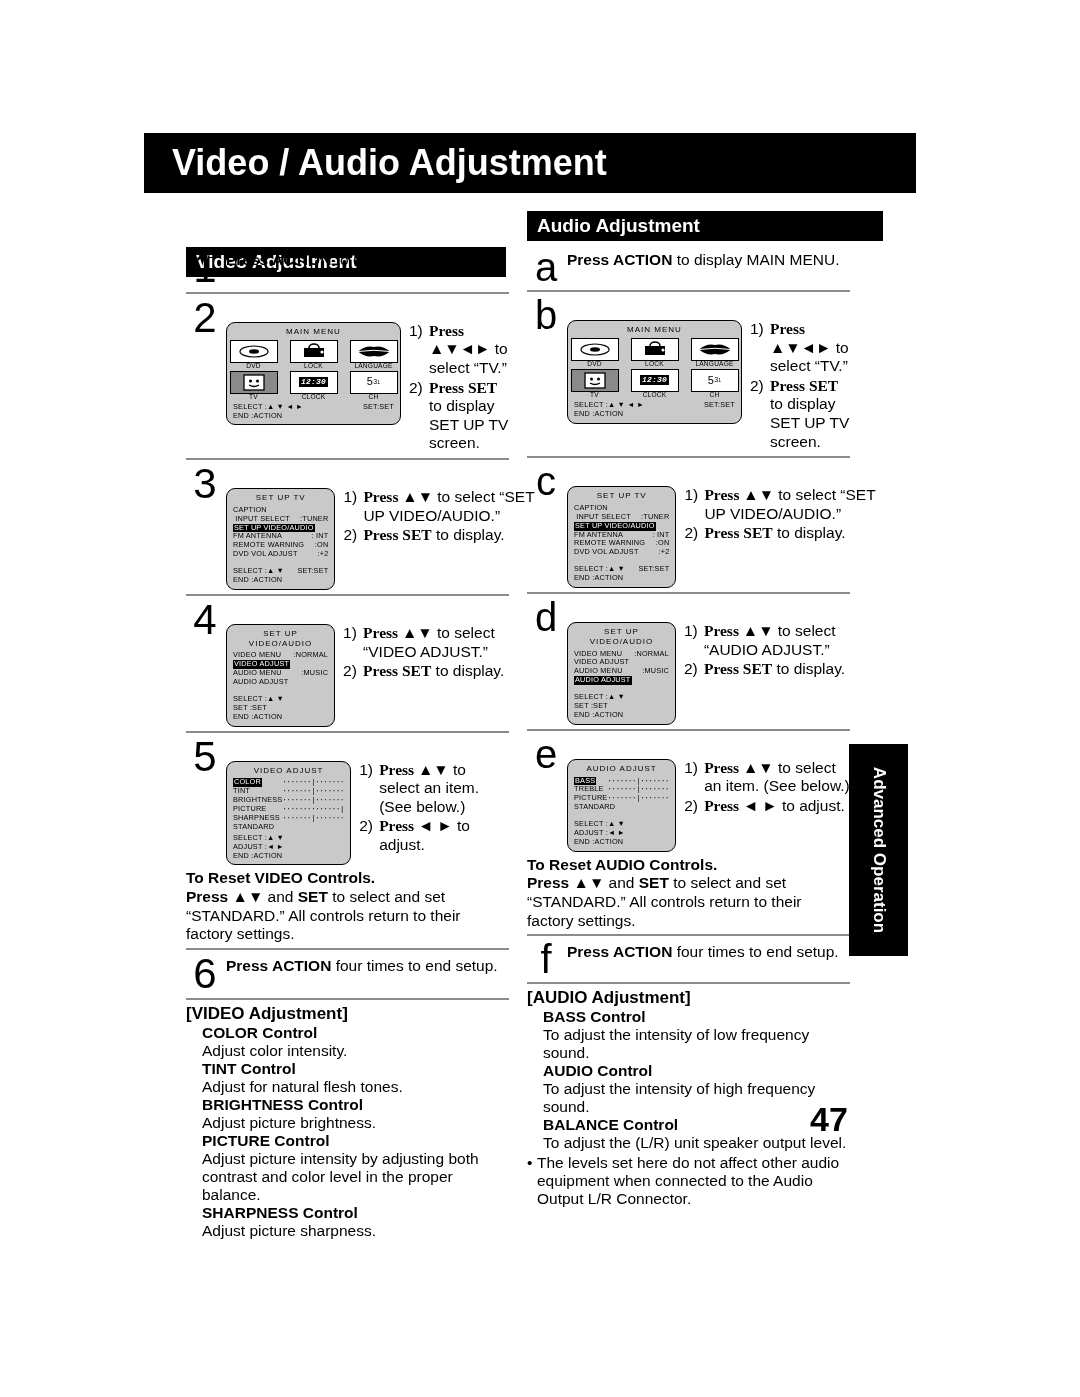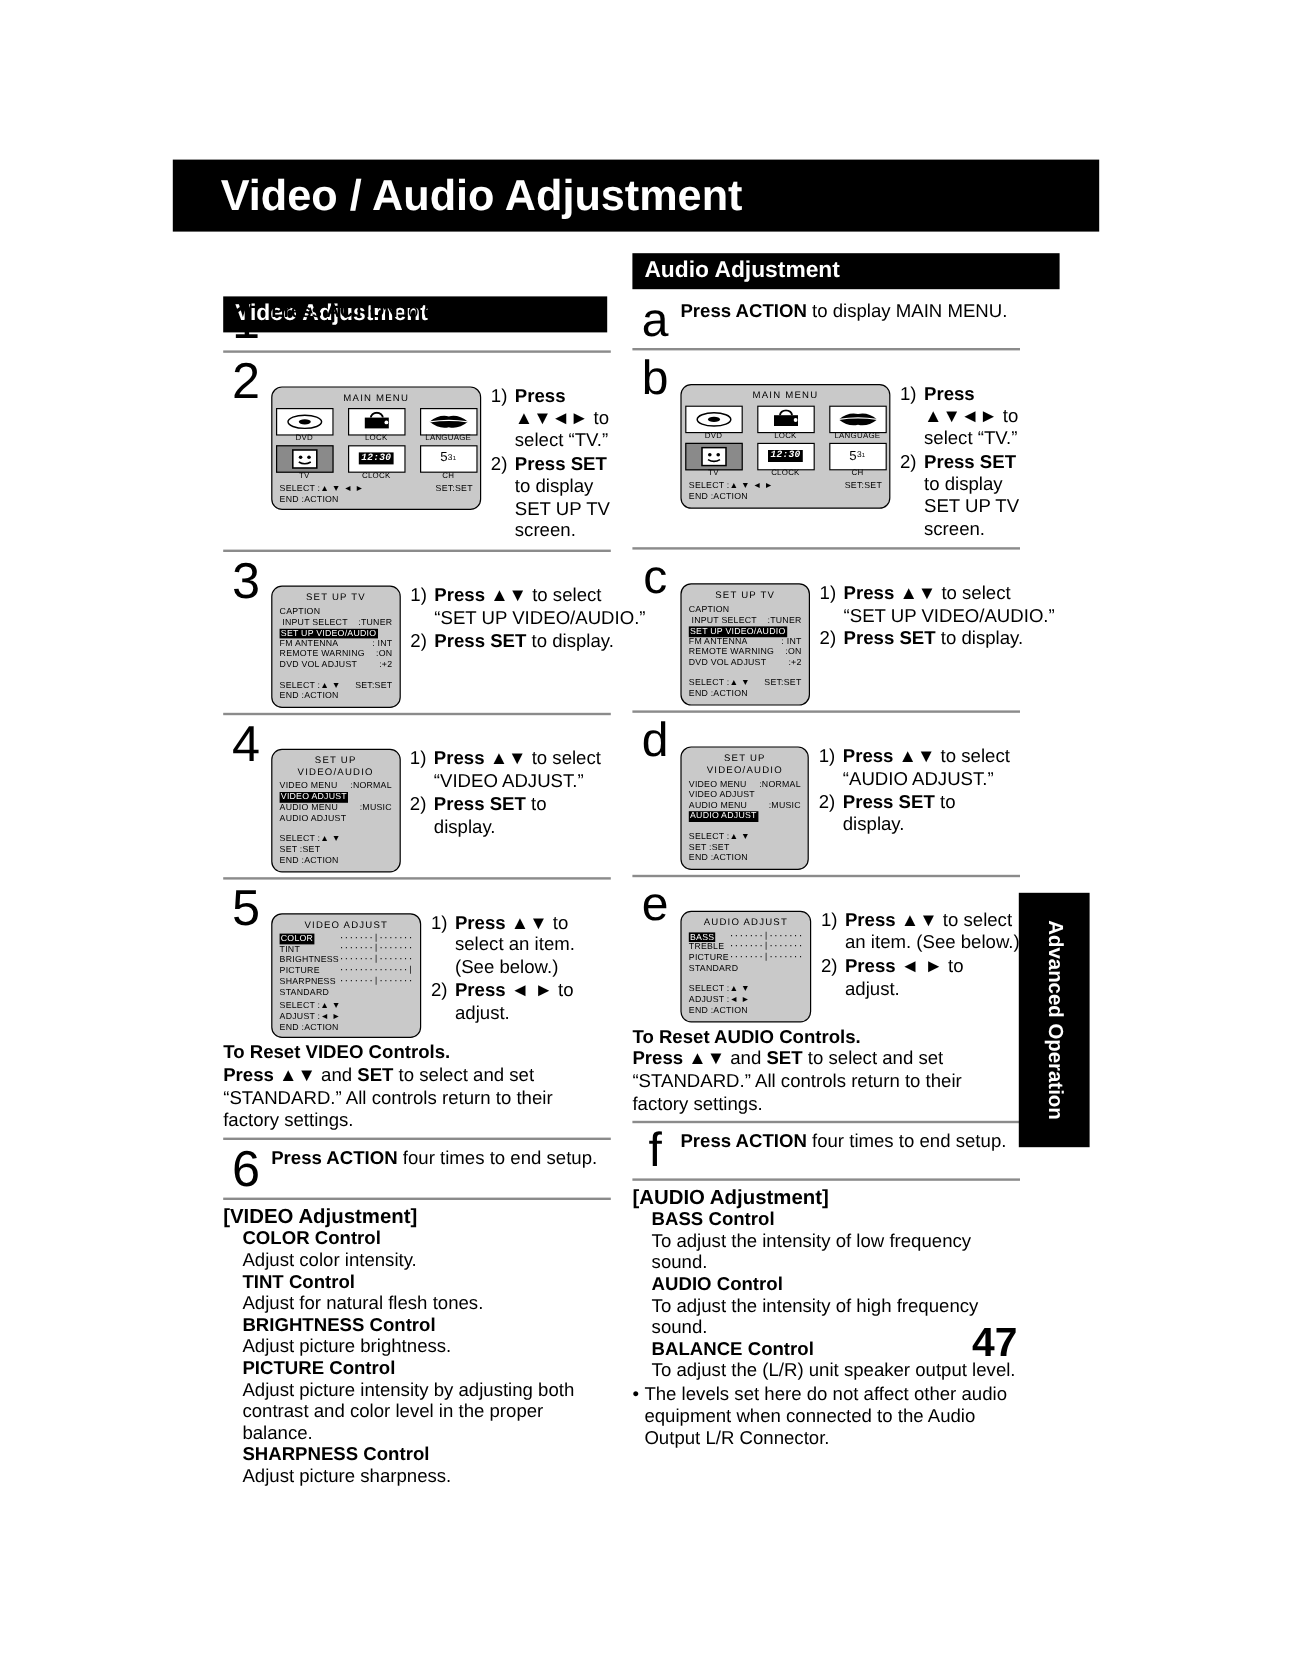--- a/index.html
+++ b/index.html
@@ -9,21 +9,21 @@
     color:#000;position:relative;overflow:hidden;
   }
   .page{position:absolute;left:0;top:0;width:1080px;height:1397px;}
 
   
   .title-bar{
     position:absolute;left:144px;top:133px;width:772px;height:60px;
     background:#000;color:#fff;display:flex;align-items:center;
   }
   .title-bar .t{
-    font-size:36px;font-weight:bold;padding-left:40px;letter-spacing:0px;
+    font-size:36px;font-weight:bold;padding-left:28px;letter-spacing:0px;
     white-space:nowrap;
   }
 
   
   .colhead{
     position:absolute;height:30px;background:#000;color:#fff;
     display:flex;align-items:center;
   }
   .colhead span{font-size:19px;font-weight:bold;padding-left:10px;}
   #head-video{left:186px;top:211px;width:320px;margin-top:36px;}
@@ -73,21 +73,21 @@
   .mm-lab{font-size:6.6px;letter-spacing:0.2px;margin-top:-1px;}
 
   
   .bar{font-family:"Liberation Mono","DejaVu Sans Mono",monospace;font-size:7.2px;letter-spacing:-0.2px;}
 
   .instr{font-size:15.5px;line-height:1.2;padding-left:8px;flex:1 1 auto;}
   .instr ol{margin:0;padding:0;list-style:none;}
   .instr li{display:flex;margin-bottom:1px;}
   .instr li .n{flex:0 0 20px;}
   .instr li .tx{flex:1 1 auto;}
-  .instr b{font-weight:bold;}
+  .instr b{font-weight:bold;font-family:Liberation Serif, serif;}
   .screen-row{display:flex;align-items:flex-start;margin-top:24px;}
 
   
   .reset{font-size:15.5px;line-height:1.2;margin-top:4px;}
   .reset .hd{font-weight:bold;}
 
   
   .sect-title{font-size:17px;font-weight:bold;margin-top:2px;}
   .ctrl-name{font-size:15.5px;font-weight:bold;margin-left:16px;}
   .ctrl-desc{font-size:15.5px;line-height:1.16;margin-left:16px;}

